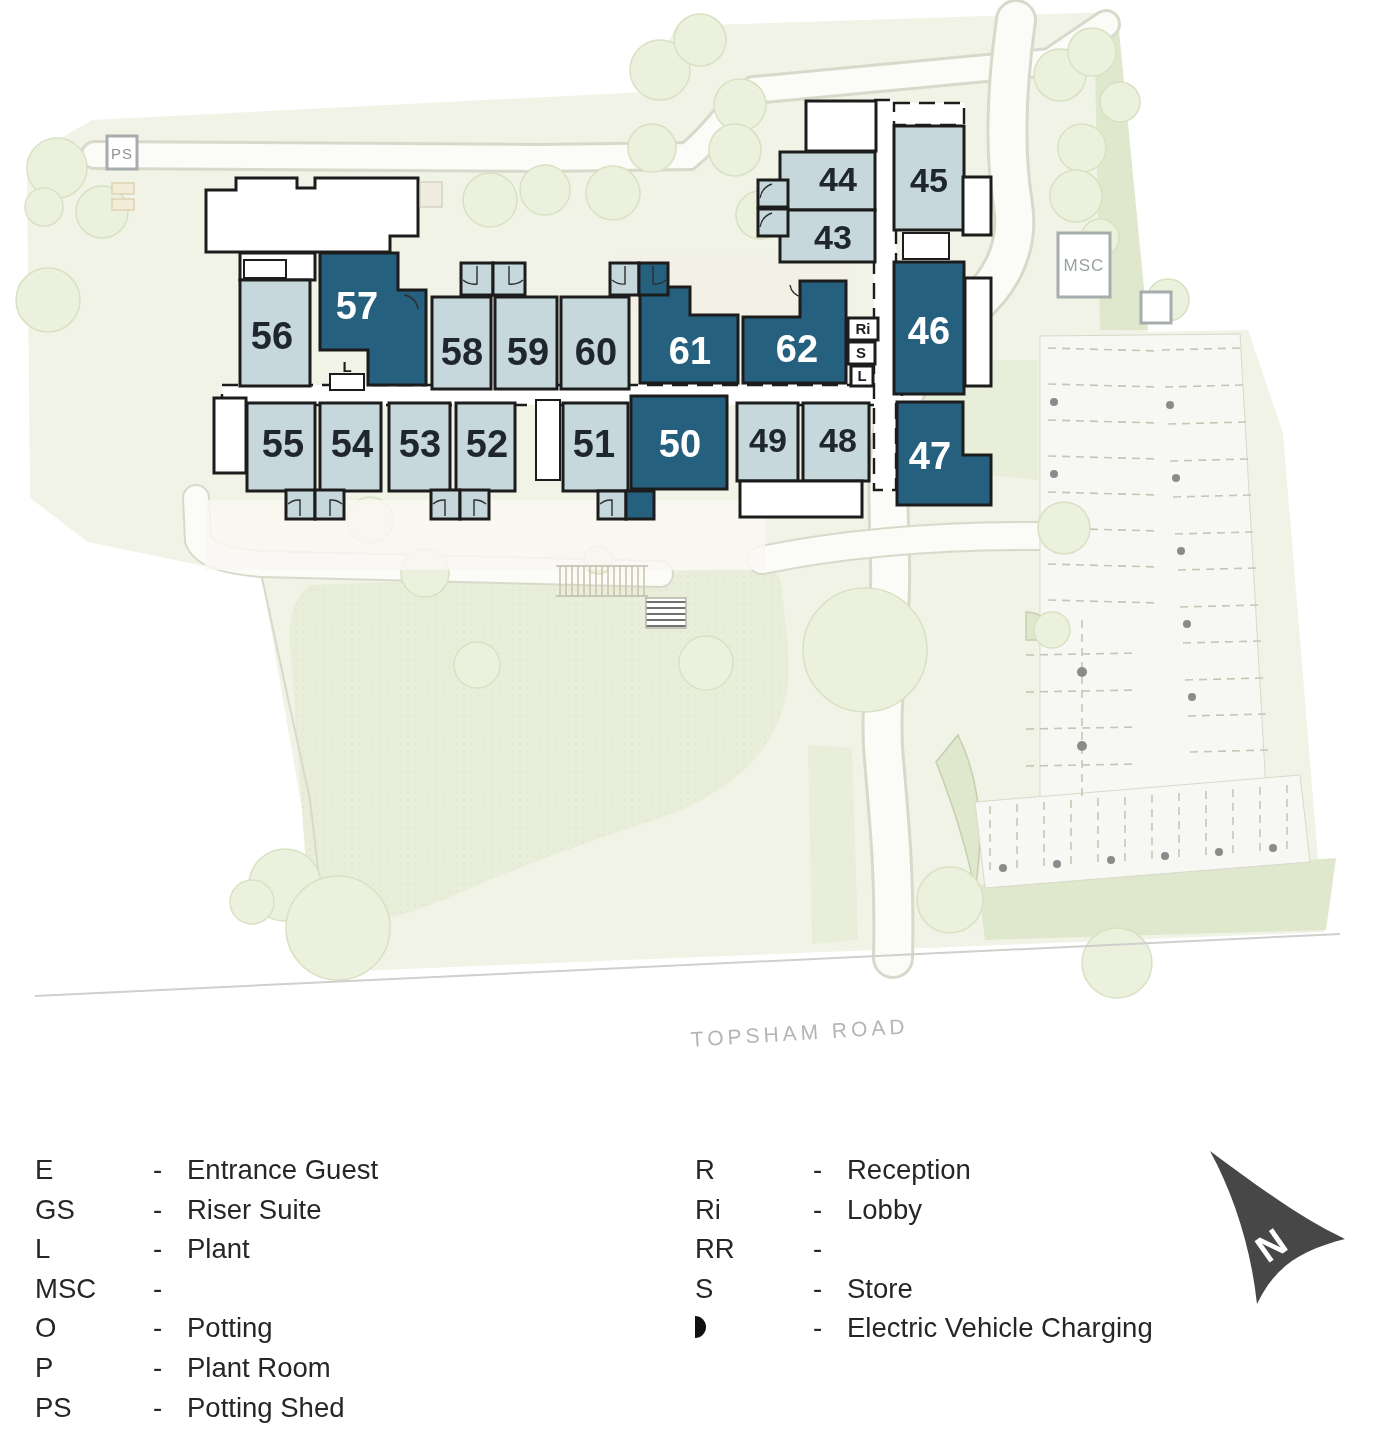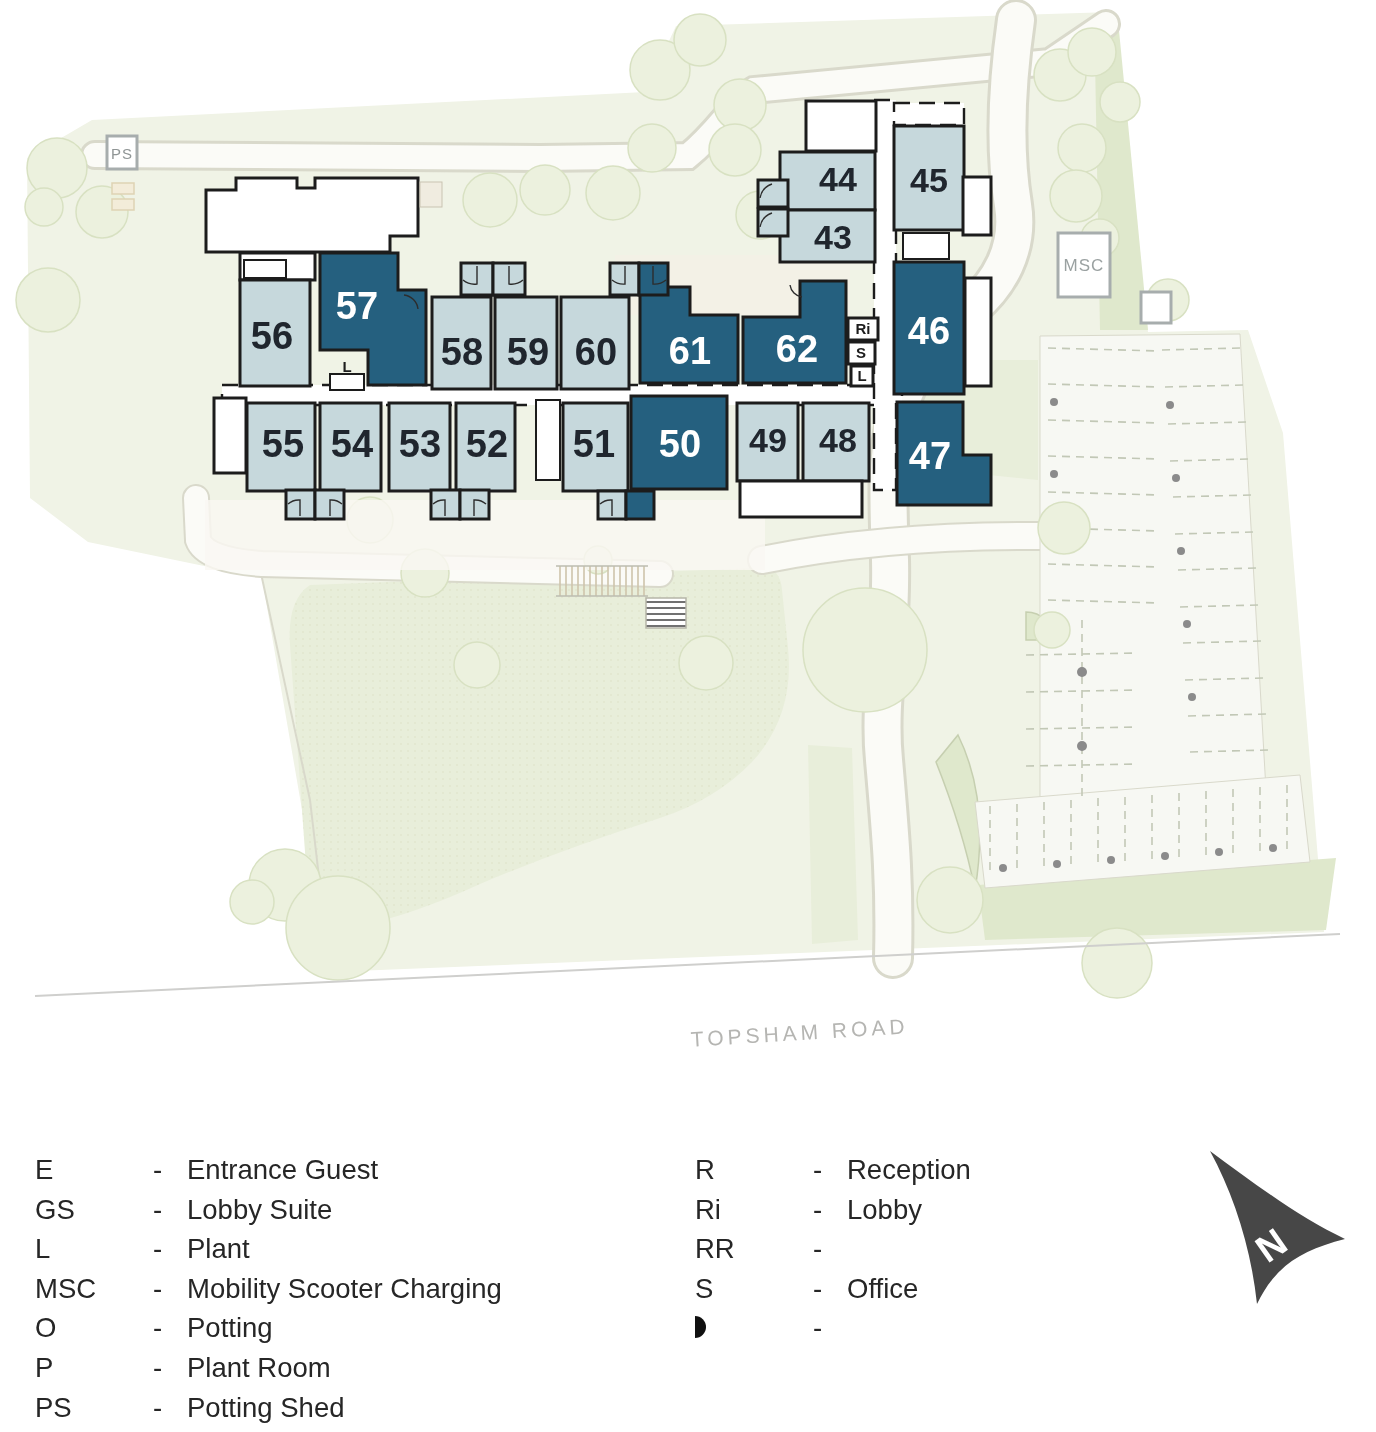--- a/index.html
+++ b/index.html
@@ -329,31 +329,30 @@
 
 <div class="legend" style="left:35px;top:1150px;">
   <div class="row">
         <span class="code">E</span>
         <span class="dash">-</span>
         <span class="lbl">Entrance Guest</span>
       </div>
   <div class="row">
         <span class="code">GS</span>
         <span class="dash">-</span>
-        <span class="lbl">Lobby Suite</span>
+        <span class="lbl">Riser Suite</span>
       </div>
   <div class="row">
         <span class="code">L</span>
         <span class="dash">-</span>
         <span class="lbl">Plant</span>
       </div>
   <div class="row">
         <span class="code">MSC</span>
         <span class="dash">-</span>
-        <span class="lbl">Mobility Scooter Charging</span>
       </div>
   <div class="row">
         <span class="code">O</span>
         <span class="dash">-</span>
         <span class="lbl">Potting</span>
       </div>
   <div class="row">
         <span class="code">P</span>
         <span class="dash">-</span>
         <span class="lbl">Plant Room</span>
@@ -376,25 +375,26 @@
         <span class="dash">-</span>
         <span class="lbl">Lobby</span>
       </div>
   <div class="row">
         <span class="code">RR</span>
         <span class="dash">-</span>
       </div>
   <div class="row">
         <span class="code">S</span>
         <span class="dash">-</span>
-        <span class="lbl">Office</span>
+        <span class="lbl">Store</span>
       </div>
   <div class="row">
         <span class="code"><span class="ev-shape"></span></span>
         <span class="dash">-</span>
+        <span class="lbl">Electric Vehicle Charging</span>
       </div>
 </div>
 
 <svg class="north" viewBox="0 0 175 190">
   <path d="M17,15 C62,48 107,82 152,103 C109,114 83,129 64,168 C58,112 41,59 17,15 Z" fill="#474747"></path>
   <text x="80" y="122" transform="rotate(-35 80 112)" fill="#ffffff" style="font:700 38px 'Liberation Sans',sans-serif;text-anchor:middle">N</text>
 </svg>
 
 </div>
 

